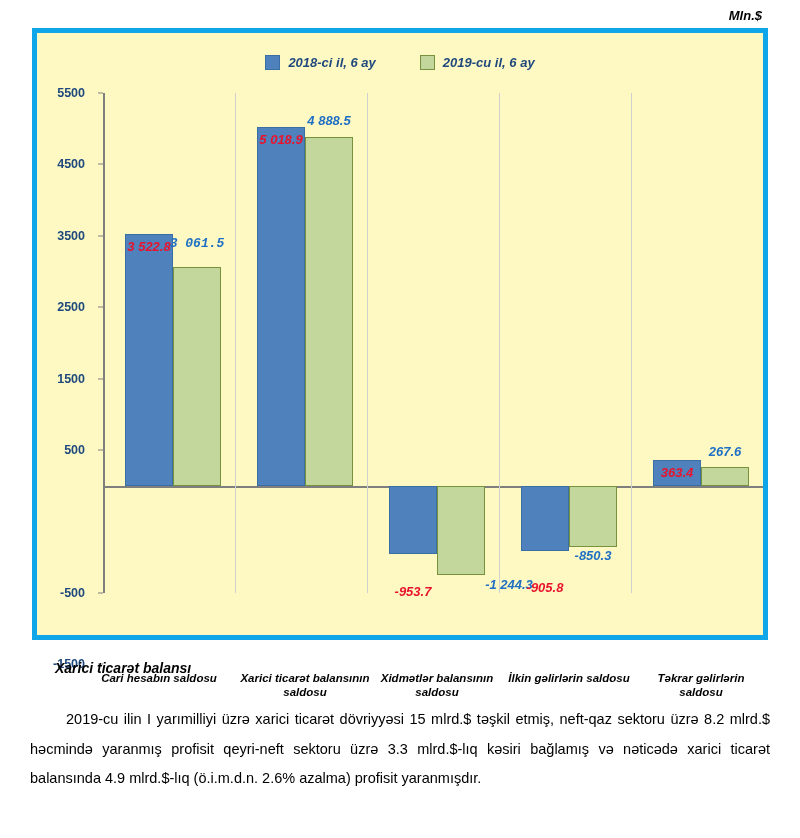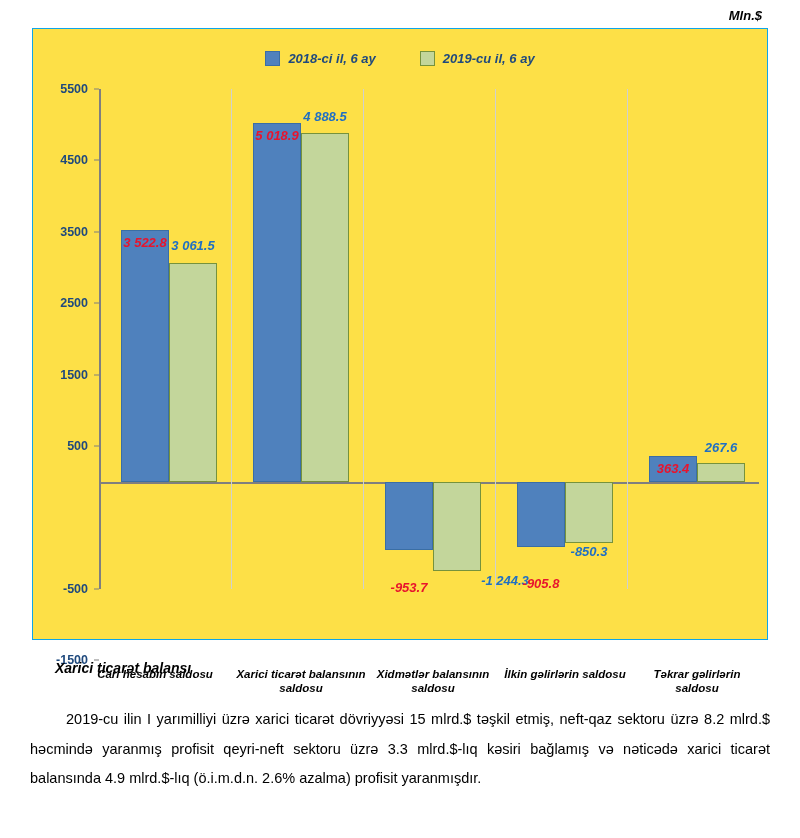--- a/index.html
+++ b/index.html
@@ -30,23 +30,23 @@
     font-weight: bold;
     color: #000;
   }
   
   .chart-frame {
     position: absolute;
     left: 32px;
     top: 28px;
     width: 736px;
     height: 612px;
-    border: 1px solid #0ea5e9;
+    border: 5px solid #0ea5e9;
     box-sizing: border-box;
-    background: #fde047;
+    background: #fef9c3;
   }
   
   .legend {
     position: absolute;
     left: 0;
     top: 22px;
     width: 100%;
     display: flex;
     justify-content: center;
     gap: 44px;
@@ -85,21 +85,21 @@
     left: 0;
     top: 0;
     width: 2px;
     height: 500px;
     background: #7f7f7f;
   }
   
   .ytick {
     position: absolute;
     right: 100%;
-    margin-right: 11px;
+    margin-right: 18px;
     transform: translateY(-50%);
     font-size: 12.5px;
     font-weight: bold;
     color: #1f497d;
     white-space: nowrap;
   }
   .ytick-mark {
     position: absolute;
     left: -5px;
     width: 5px;
@@ -230,21 +230,21 @@
 
       <div class="sep" style="left:132px;"></div>
       <div class="sep" style="left:264px;"></div>
       <div class="sep" style="left:396px;"></div>
       <div class="sep" style="left:528px;"></div>
 
       <div class="bar s1" style="left:22px; top:141.3px; width:48px; height:251.6px;"></div>
       <div class="bar-label c1" style="left:46px; top:118px;">3 522.8</div>
 
       <div class="bar s2" style="left:70px; top:174.2px; width:48px; height:218.7px;"></div>
-      <div class="bar-label c2" style="left:94px; top:149px;">3 061.5</div>
+      <div class="bar-label c2" style="left:94px; top:143px;font-family:Liberation Mono, monospace;">3 061.5</div>
 
       <div class="bar s1" style="left:154px; top:34.4px; width:48px; height:358.5px;"></div>
       <div class="bar-label c1" style="left:178px; top:11px;">5 018.9</div>
 
       <div class="bar s2" style="left:202px; top:43.7px; width:48px; height:349.2px;"></div>
       <div class="bar-label c2" style="left:226px; top:20px;">4 888.5</div>
 
       <div class="bar s1" style="left:286px; top:392.9px; width:48px; height:68.1px;"></div>
       <div class="bar-label c1" style="left:310px; top:463px;">-953.7</div>
 

